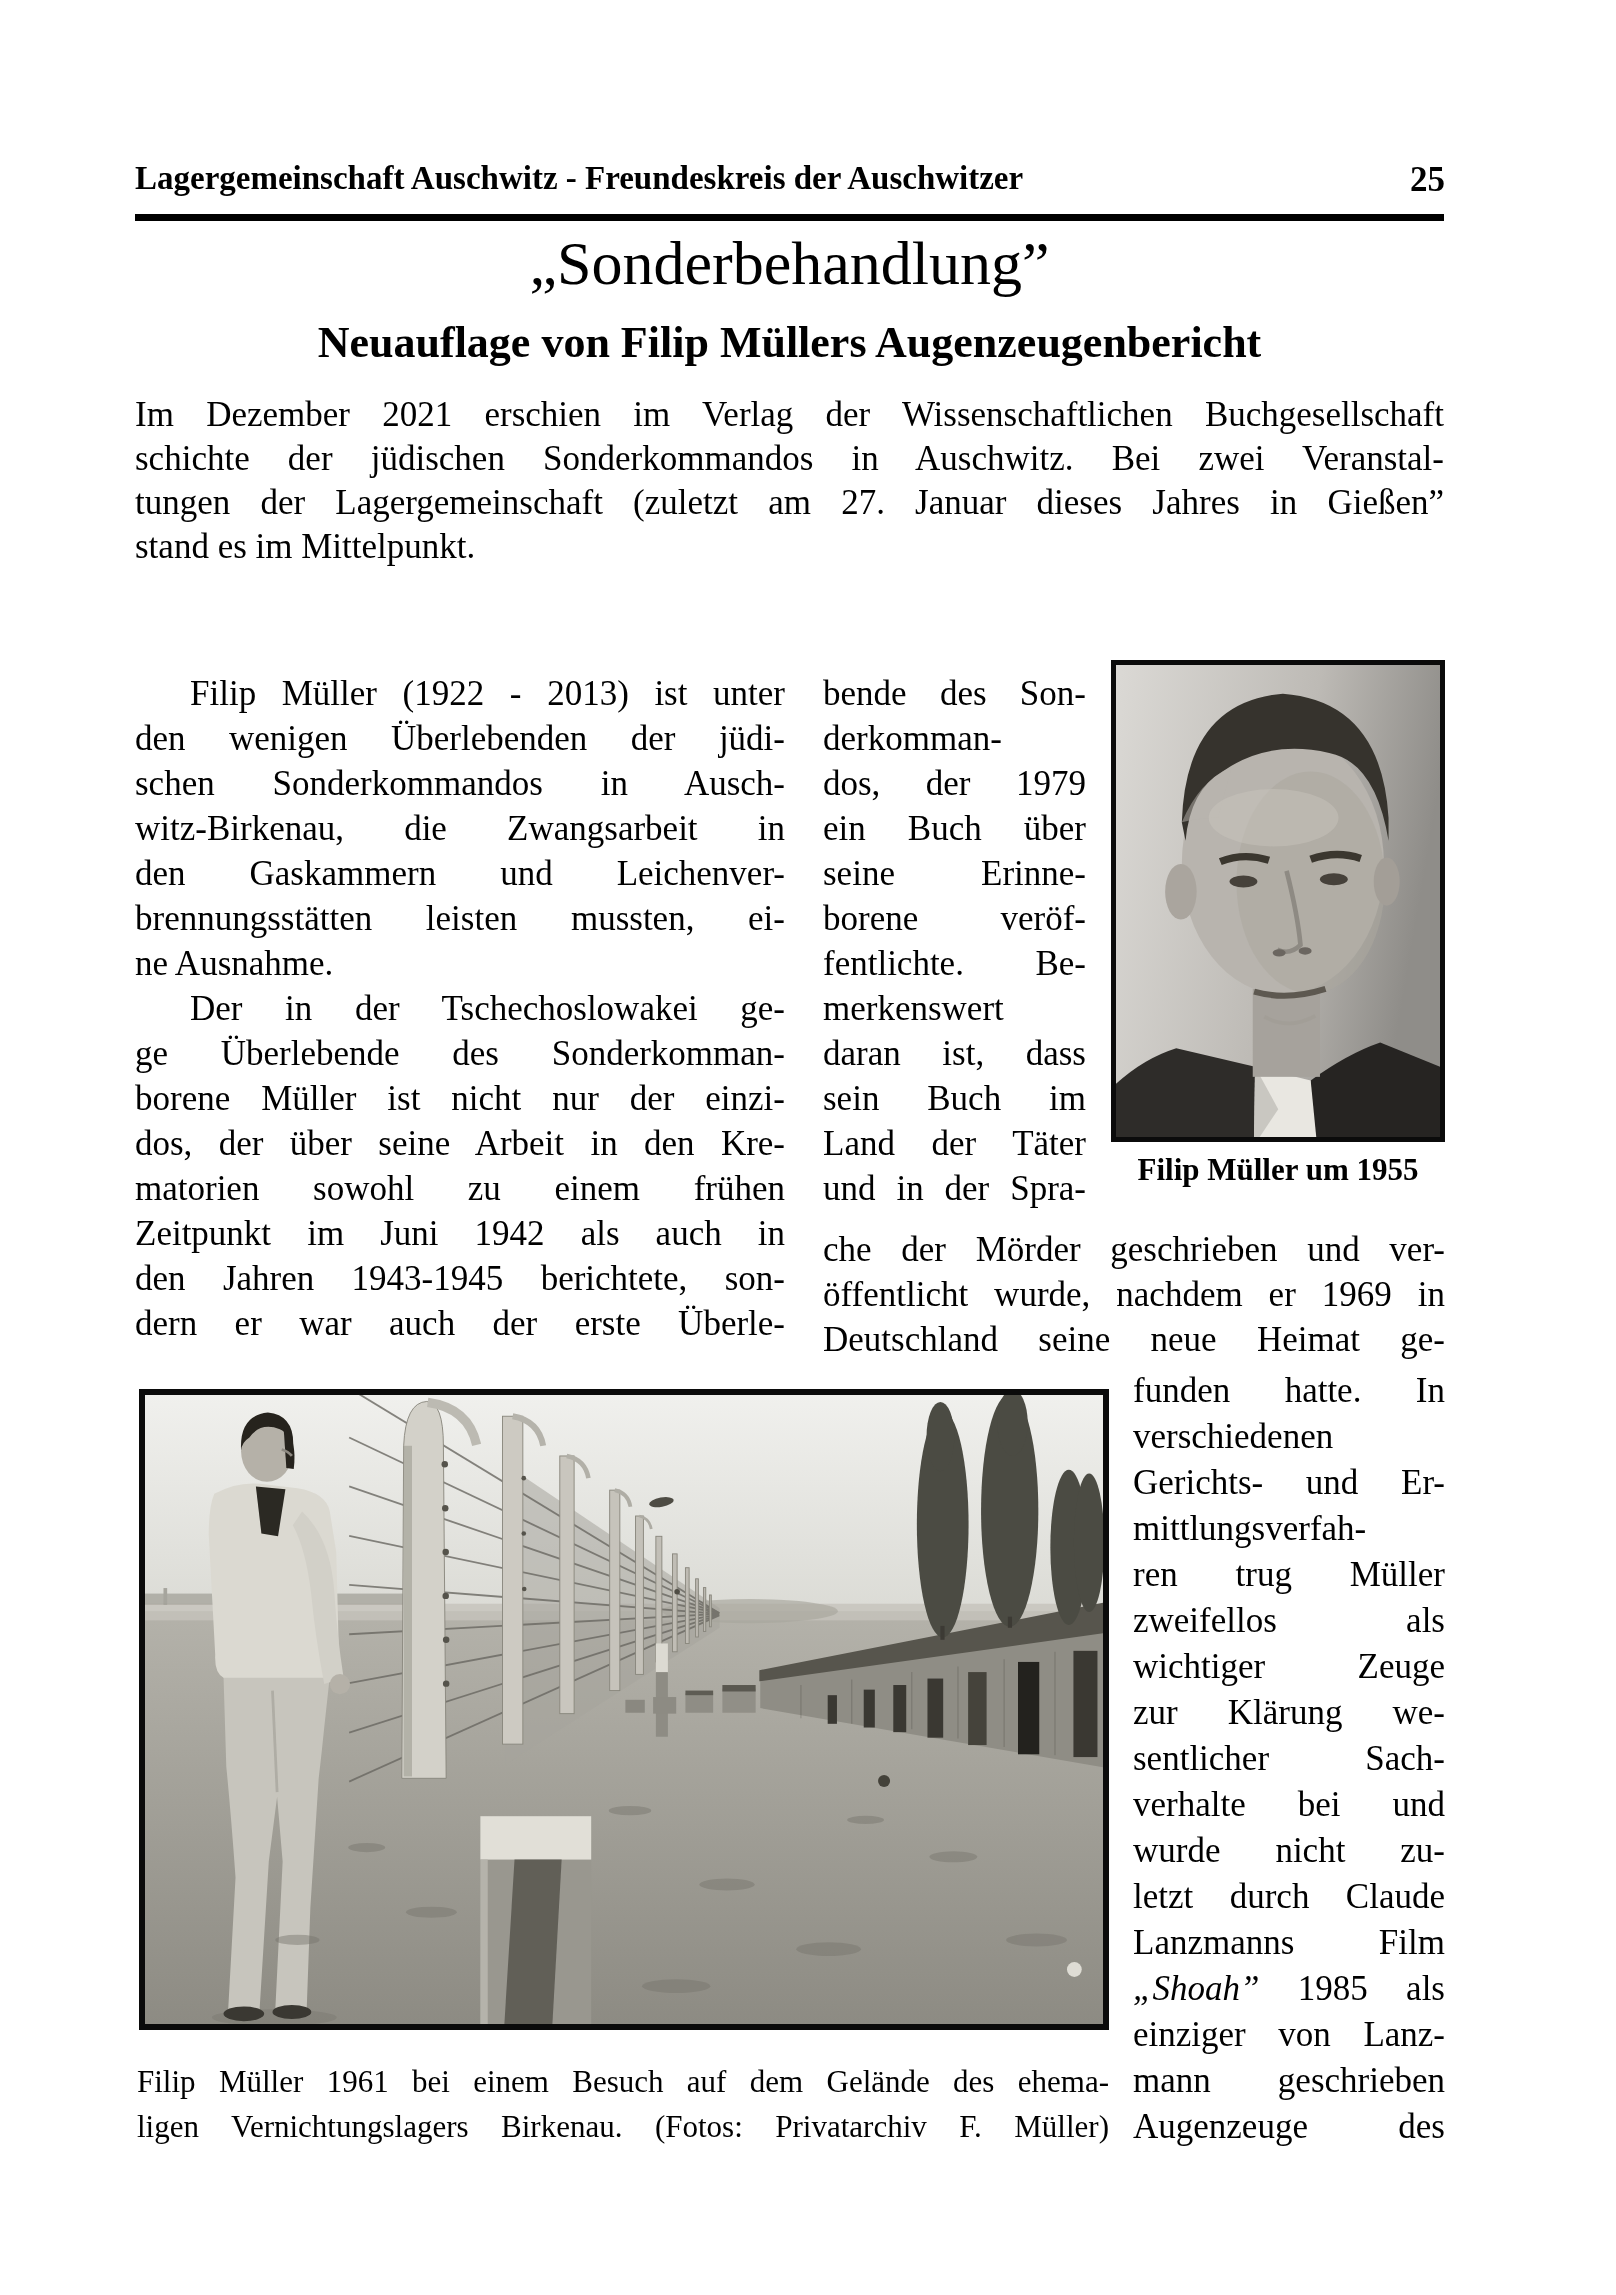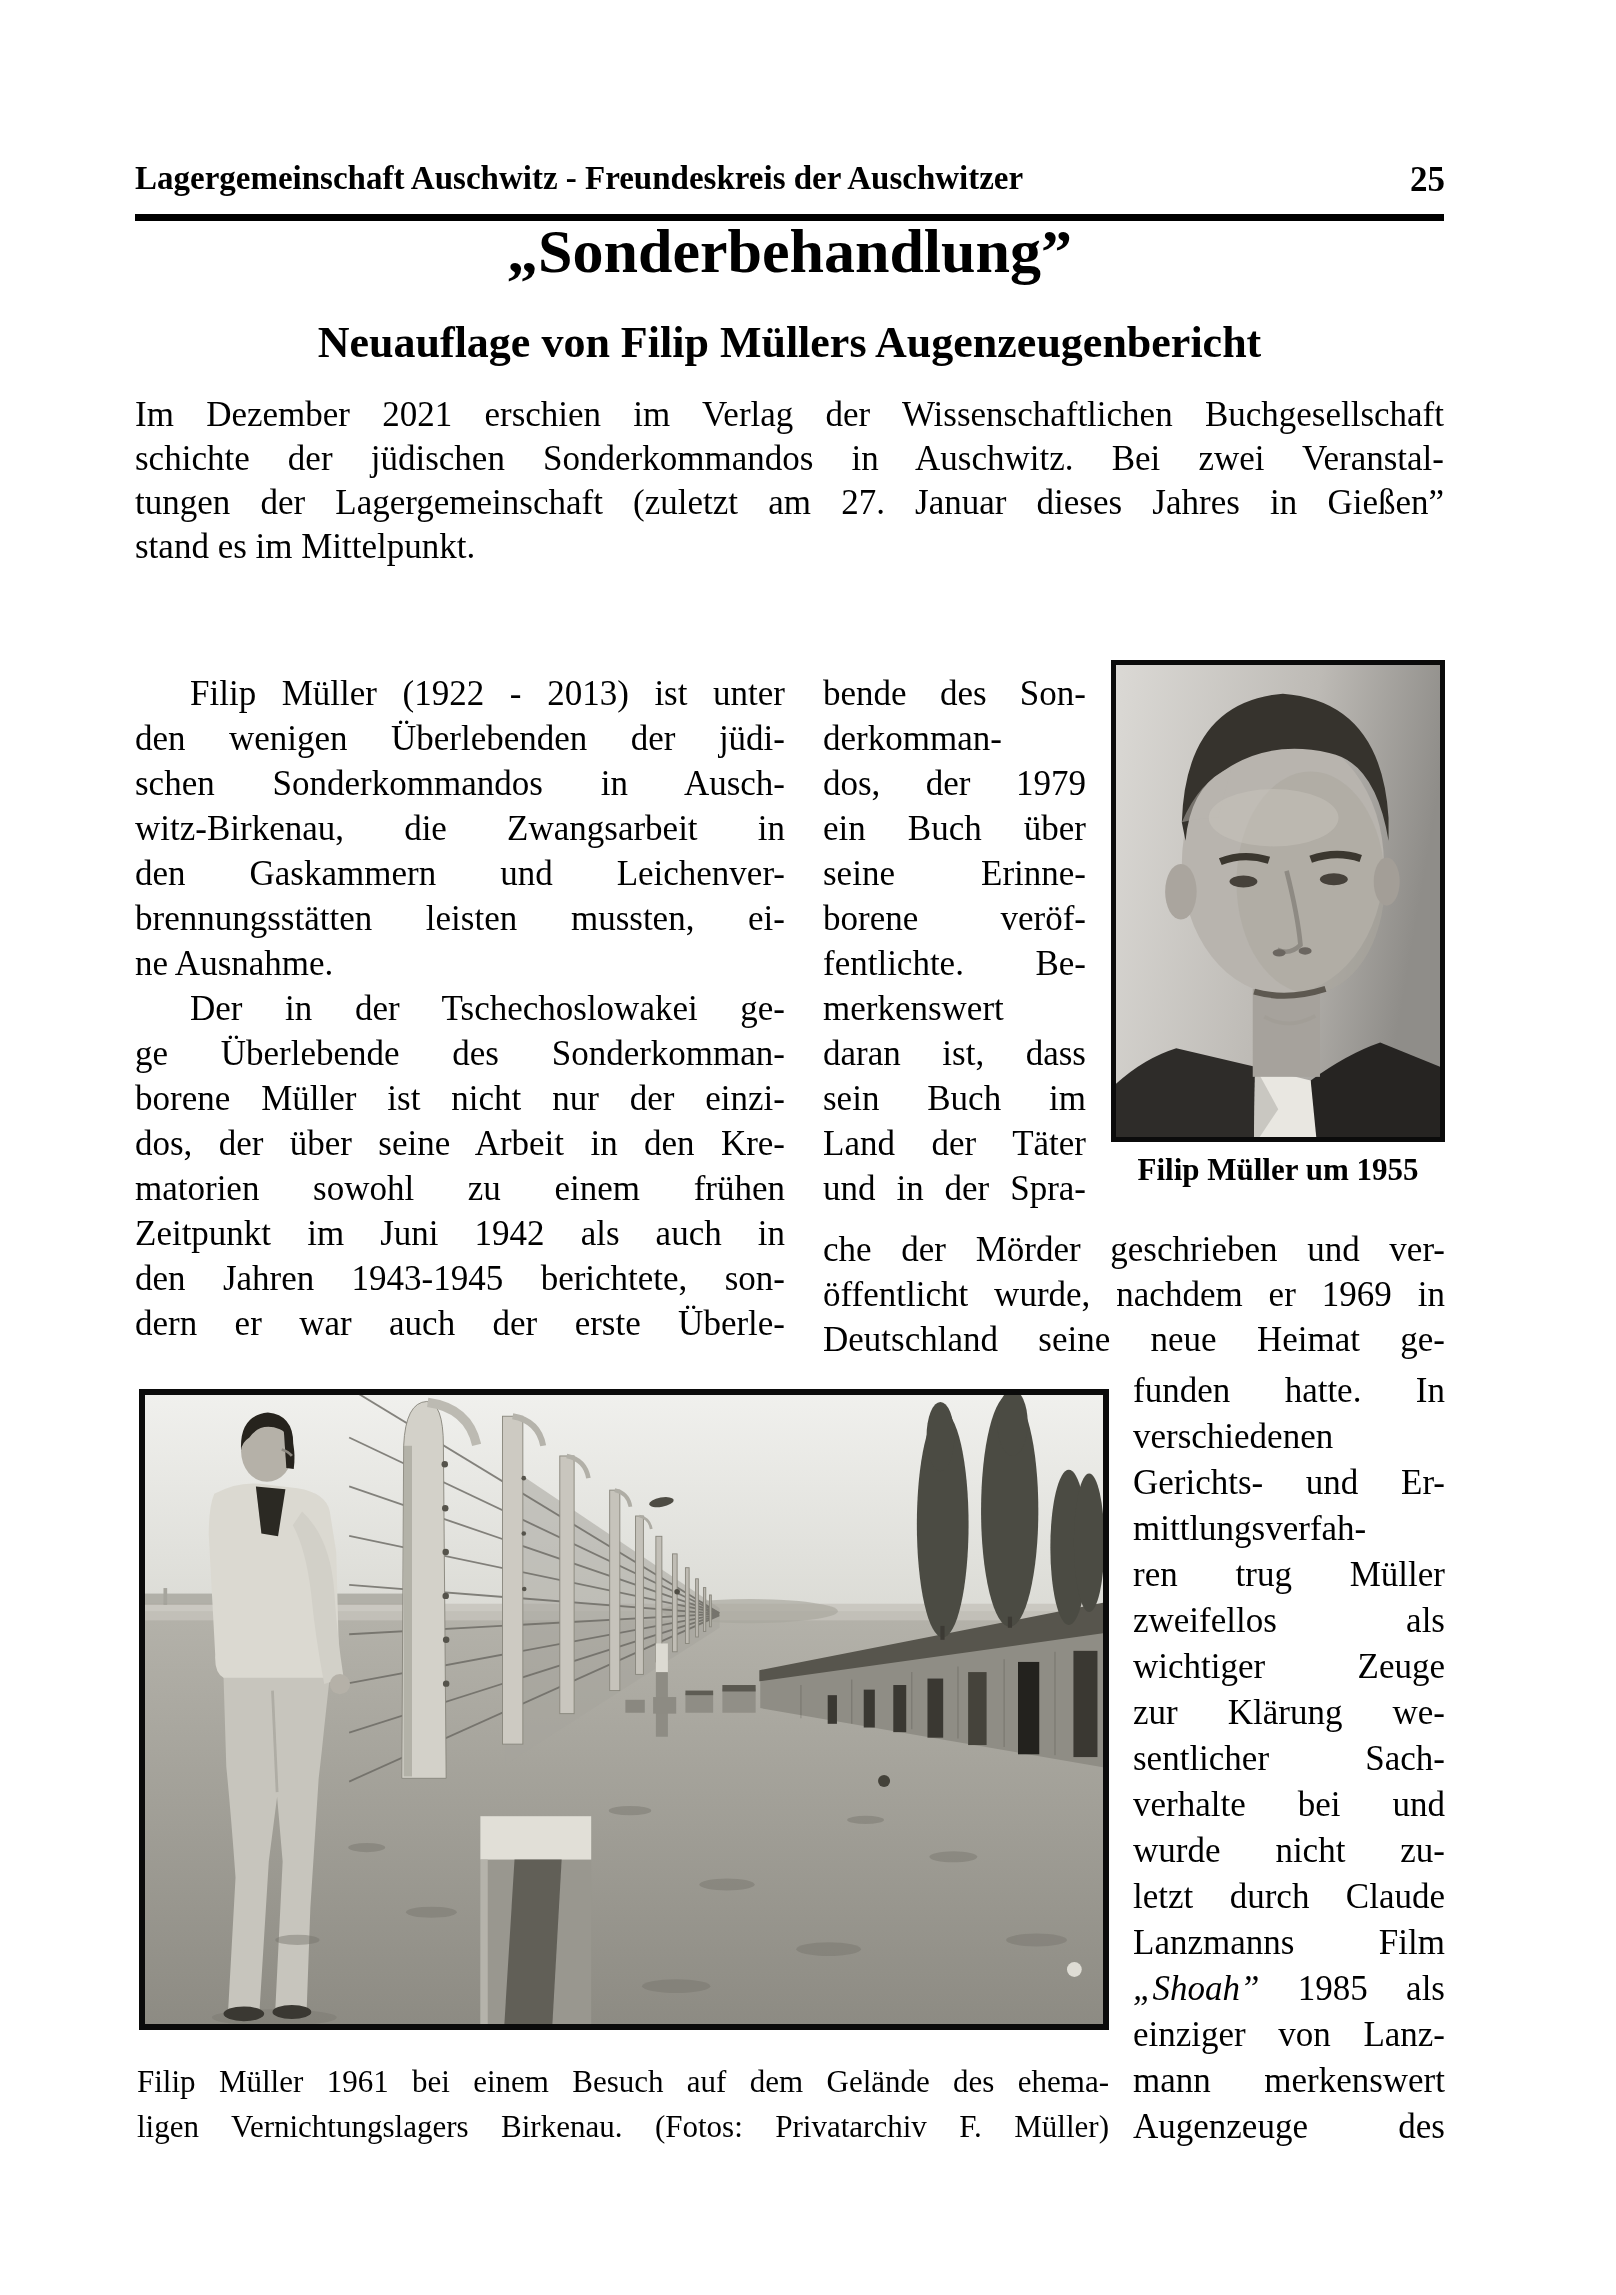--- a/index.html
+++ b/index.html
@@ -18,21 +18,21 @@
     text-align: justify;
     text-align-last: justify;
   }
   .ln.endline { text-align-last: left; }
   .ln.indent { text-indent: 55px; }
 
   #header-title { left: 135px; top: 160px; width: 1155px; font-size: 33px; font-weight: bold; white-space: nowrap; }
   #page-number  { left: 1247px; top: 160px; width: 198px; font-size: 35px; font-weight: bold; text-align: right; }
   #header-rule  { left: 135px; top: 214px; width: 1309px; height: 6.5px; background: #000; }
 
-  #article-title    { left: 135px; top: 212px; width: 1309px; text-align: center; font-size: 62px; font-weight: bold; line-height: 79px; }
+  #article-title    { left: 135px; top: 224px; width: 1309px; text-align: center; font-size: 62px; font-weight: normal; line-height: 79px; }
   #article-subtitle { left: 135px; top: 315px; width: 1309px; text-align: center; font-size: 44px; line-height: 55px; }
 
   #intro { left: 135px; top: 393px; width: 1309px; font-size: 35px; }
   #intro .ln { line-height: 44px; }
 
   #left-column   { left: 135px;  top: 671px; width: 650px; font-size: 35px; }
   #middle-column { left: 823px; top: 671px; width: 263px;  font-size: 35px; }
   #left-column .ln, #middle-column .ln, #bridge .ln { line-height: 45px; }
 
   #portrait-figure {
@@ -311,21 +311,21 @@
     <div class="ln">zweifellos als</div>
     <div class="ln">wichtiger Zeuge</div>
     <div class="ln">zur Klärung we-</div>
     <div class="ln">sentlicher Sach-</div>
     <div class="ln">verhalte bei und</div>
     <div class="ln">wurde nicht zu-</div>
     <div class="ln">letzt durch Claude</div>
     <div class="ln">Lanzmanns Film</div>
     <div class="ln"><i>„Shoah”</i> 1985 als</div>
     <div class="ln">einziger von Lanz-</div>
-    <div class="ln">mann merkenswert</div>
+    <div class="ln">mann geschrieben</div>
     <div class="ln">Augenzeuge des</div>
   </div>
 
 <div class="abs" id="photo-caption">
     <div class="ln">Filip Müller 1961 bei einem Besuch auf dem Gelände des ehema-</div>
     <div class="ln">ligen Vernichtungslagers Birkenau. (Fotos: Privatarchiv F. Müller)</div>
   </div>
 
 
 </body></html>

